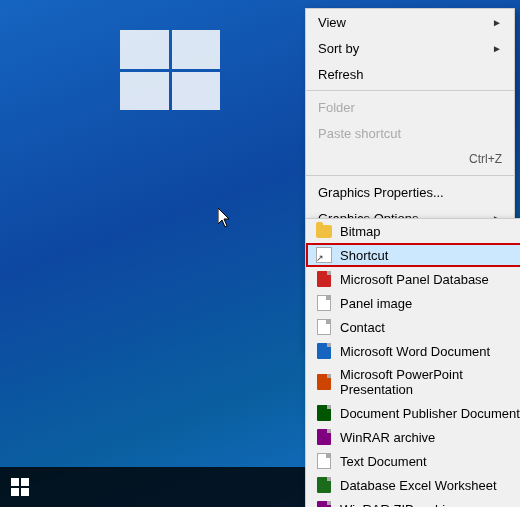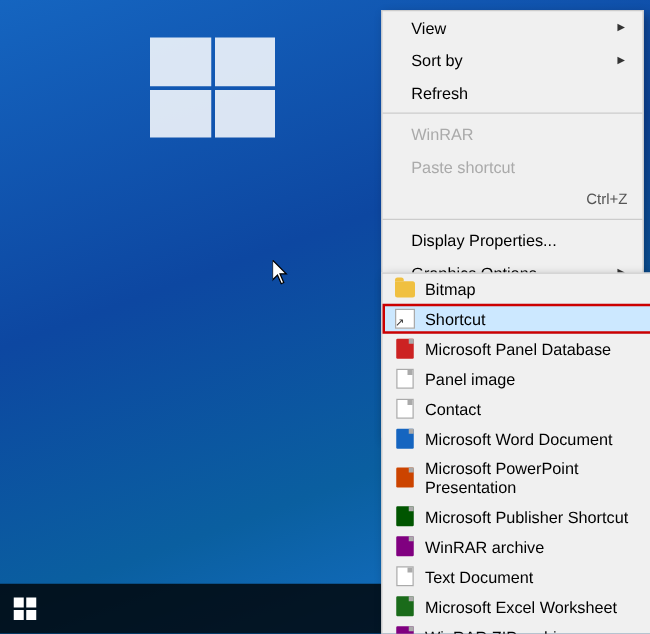--- a/index.html
+++ b/index.html
@@ -80,21 +80,20 @@
       z-index: 10;
     }
     .menu-item {
       display: flex;
       align-items: center;
       padding: 5px 12px;
       cursor: pointer;
       white-space: nowrap;
       justify-content: space-between;
       min-height: 26px;
-      margin-left: 11px;
     }
     .menu-item.disabled {
       color: #aaa;
     }
     .menu-item.highlighted {
       background: #cce8ff;
       outline: 2px solid #cc0000;
       outline-offset: -2px;
     }
     .menu-item-left {
@@ -269,39 +268,39 @@
   <div class="menu-item">
     <div class="menu-item-left">
       <span>Refresh</span>
     </div>
   </div>
 
   <div class="menu-separator"></div>
 
   <div class="menu-item disabled">
     <div class="menu-item-left">
-      <span>WinRAR</span>
+      <span>Folder</span>
     </div>
   </div>
 
   <div class="menu-item disabled">
     <div class="menu-item-left">
       <span>Paste shortcut</span>
     </div>
   </div>
 
   <div class="menu-item">
     <span class="menu-shortcut">Ctrl+Z</span>
   </div>
 
   <div class="menu-separator"></div>
 
   <div class="menu-item">
     <div class="menu-item-left">
-      <span>Display Properties...</span>
+      <span>Graphics Properties...</span>
     </div>
   </div>
 
   <div class="menu-item">
     <div class="menu-item-left">
       <span>Graphics Options</span>
     </div>
     <span class="menu-arrow">►</span>
   </div>
 
@@ -387,42 +386,42 @@
     <span class="file-icon">
       <div class="generic-icon ppt-icon" style="width:14px;height:16px;border:none;border-radius:1px;"></div>
     </span>
     <span>Microsoft PowerPoint Presentation</span>
   </div>
 
   <div class="submenu-item">
     <span class="file-icon">
       <div class="generic-icon pub-icon" style="width:14px;height:16px;border:none;border-radius:1px;"></div>
     </span>
-    <span>Microsoft Publisher Shortcut</span>
+    <span>Document Publisher Document</span>
   </div>
 
   <div class="submenu-item">
     <span class="file-icon">
       <div class="generic-icon winrar-icon" style="width:14px;height:16px;border:none;border-radius:1px;"></div>
     </span>
     <span>WinRAR archive</span>
   </div>
 
   <div class="submenu-item">
     <span class="file-icon">
       <div class="generic-icon txt-icon" style="width:14px;height:16px;"></div>
     </span>
     <span>Text Document</span>
   </div>
 
   <div class="submenu-item">
     <span class="file-icon">
       <div class="generic-icon excel-icon" style="width:14px;height:16px;border:none;border-radius:1px;"></div>
     </span>
-    <span>Microsoft Excel Worksheet</span>
+    <span>Database Excel Worksheet</span>
   </div>
 
   <div class="submenu-item">
     <span class="file-icon">
       <div class="generic-icon winrar-icon" style="width:14px;height:16px;border:none;border-radius:1px;"></div>
     </span>
     <span>WinRAR ZIP archive</span>
   </div>
 
 </div>

